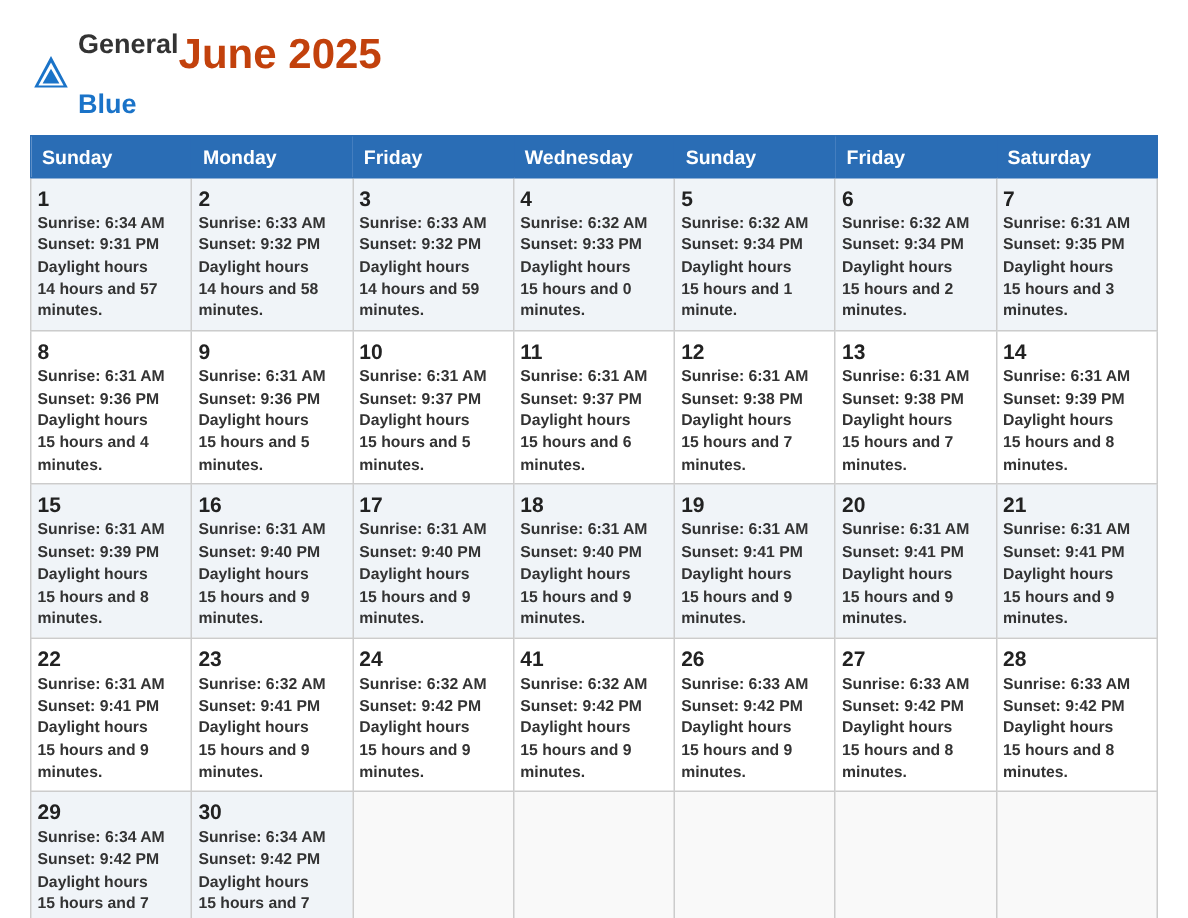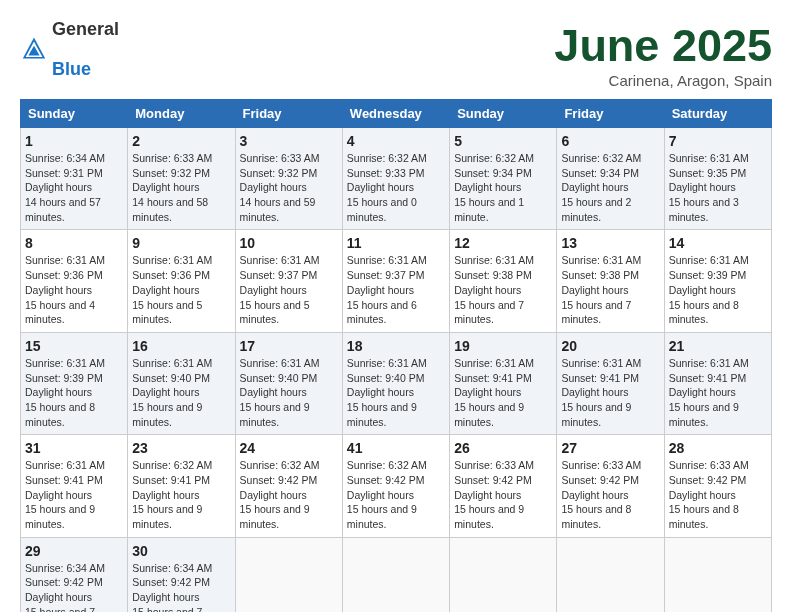--- a/index.html
+++ b/index.html
@@ -5,21 +5,20 @@
     * { box-sizing: border-box; margin: 0; padding: 0; }
     body {
       font-family: Arial, sans-serif;
       background: #fff;
       width: 792px;
       min-height: 612px;
       padding: 20px;
     }
     .header {
       display: flex;
-      justify-content: space-between;
       align-items: flex-start;
       margin-bottom: 10px;
     }
     .logo {
       display: flex;
       align-items: center;
     }
     .logo-text {
       display: flex;
       flex-direction: column;
@@ -31,23 +30,23 @@
     .logo-blue { color: #1a73c8; margin-top: 20px; }
     .logo-icon {
       width: 28px;
       height: 28px;
       margin-right: 4px;
     }
     .title-area {
       text-align: right;
     }
     .month-title {
-      font-size: 45px;
-      font-weight: bold;
-      color: #14532d;
+      font-size: 28px;
+      font-weight: bold;
+      color: #c2410c;
     }
     .location {
       font-size: 15px;
       color: #555;
     }
     table {
       width: 100%;
       border-collapse: collapse;
       font-size: 11px;
     }
@@ -82,20 +81,21 @@
       font-size: 14px;
       font-weight: bold;
       color: #222;
       display: block;
       margin-bottom: 2px;
     }
     .day-info {
       color: #333;
       font-size: 10.5px;
       line-height: 1.4;
+      font-weight: bold;
     }
     .empty-cell {
       background-color: #f9f9f9;
     }
   </style>
 </head>
 <body>
 
 <div class="header">
   <div class="logo">
@@ -104,21 +104,20 @@
       <polygon points="20,8 32,30 8,30" fill="#fff"></polygon>
       <polygon points="20,14 28,28 12,28" fill="#1a73c8"></polygon>
     </svg>
     <div class="logo-text">
       <span class="logo-general">General</span>
       <span class="logo-blue">Blue</span>
     </div>
   </div>
   <div class="title-area">
     <div class="month-title">June 2025</div>
-    <div class="location">Carinena, Aragon, Spain</div>
   </div>
 </div>
 
 <table>
   <thead>
     <tr>
     <th>Sunday</th>
         <th>Monday</th>
         <th>Friday</th>
         <th>Wednesday</th>
@@ -213,21 +212,21 @@
           <span class="day-number">20</span>
           <div class="day-info">Sunrise: 6:31 AM<br>Sunset: 9:41 PM<br>Daylight hours<br>15 hours and 9 minutes.</div>
         </td>
         <td>
           <span class="day-number">21</span>
           <div class="day-info">Sunrise: 6:31 AM<br>Sunset: 9:41 PM<br>Daylight hours<br>15 hours and 9 minutes.</div>
         </td>
       </tr>
       <tr>
         <td>
-          <span class="day-number">31</span>
+          <span class="day-number">22</span>
           <div class="day-info">Sunrise: 6:31 AM<br>Sunset: 9:41 PM<br>Daylight hours<br>15 hours and 9 minutes.</div>
         </td>
         <td>
           <span class="day-number">23</span>
           <div class="day-info">Sunrise: 6:32 AM<br>Sunset: 9:41 PM<br>Daylight hours<br>15 hours and 9 minutes.</div>
         </td>
         <td>
           <span class="day-number">24</span>
           <div class="day-info">Sunrise: 6:32 AM<br>Sunset: 9:42 PM<br>Daylight hours<br>15 hours and 9 minutes.</div>
         </td>

